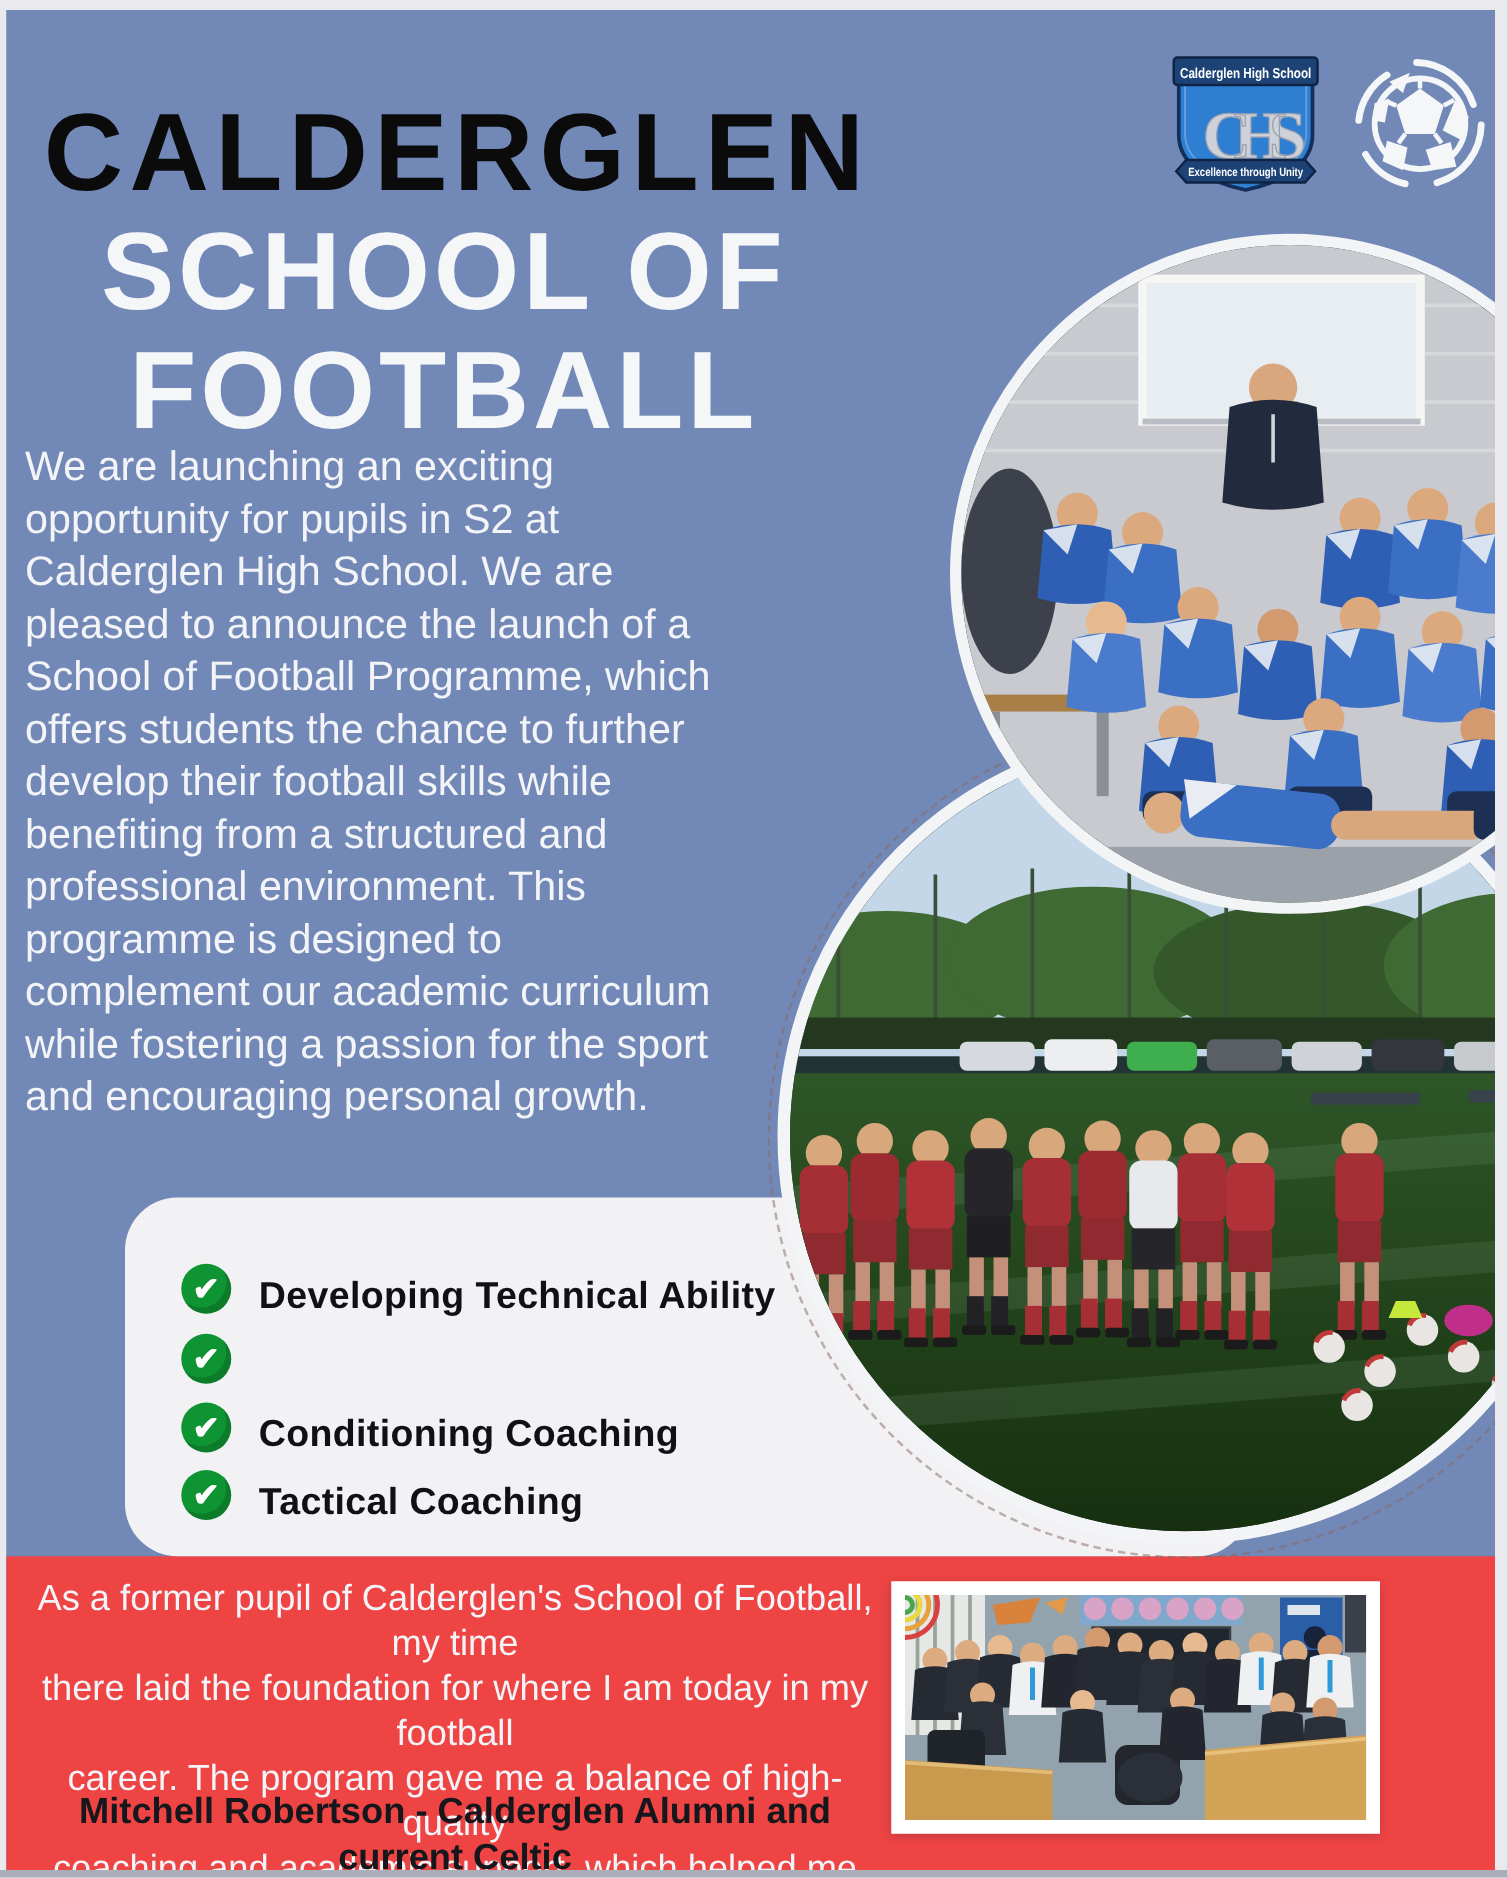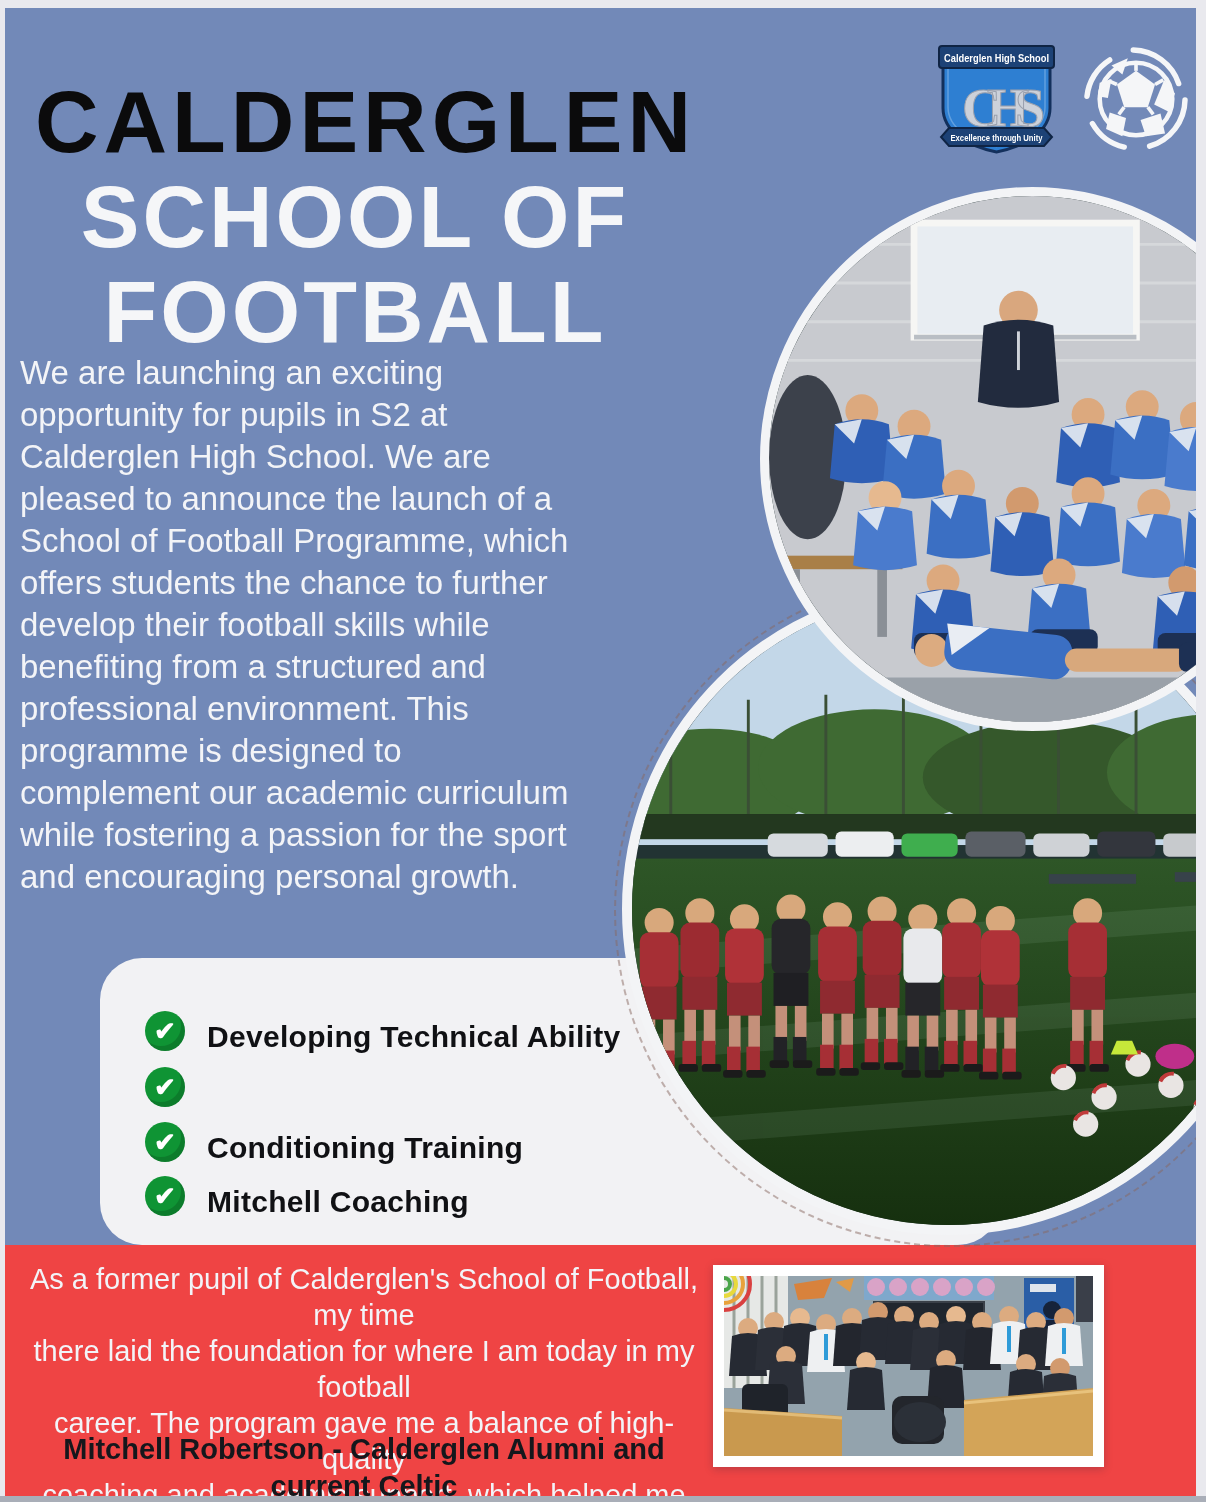--- a/index.html
+++ b/index.html
@@ -273,25 +273,25 @@
     <div class="card">
       <div class="check-row">
         <span class="check-icon">✔</span>
         <span class="check-label">Developing Technical Ability</span>
       </div>
       <div class="check-row">
         <span class="check-icon">✔</span>
       </div>
       <div class="check-row">
         <span class="check-icon">✔</span>
-        <span class="check-label">Conditioning Training</span>
+        <span class="check-label">Conditioning Coaching</span>
       </div>
       <div class="check-row">
         <span class="check-icon">✔</span>
-        <span class="check-label">Mitchell Coaching</span>
+        <span class="check-label">Tactical Coaching</span>
       </div>
     </div>
 
     <div class="bottom-section">
       <p class="quote">As a former pupil of Calderglen's School of Football, my time
 there laid the foundation for where I am today in my football
 career. The program gave me a balance of high-quality
 coaching and academic support, which helped me grow not
 just as a player, but as a person.</p>
       <p class="attribution">Mitchell Robertson - Calderglen Alumni and current Celtic

